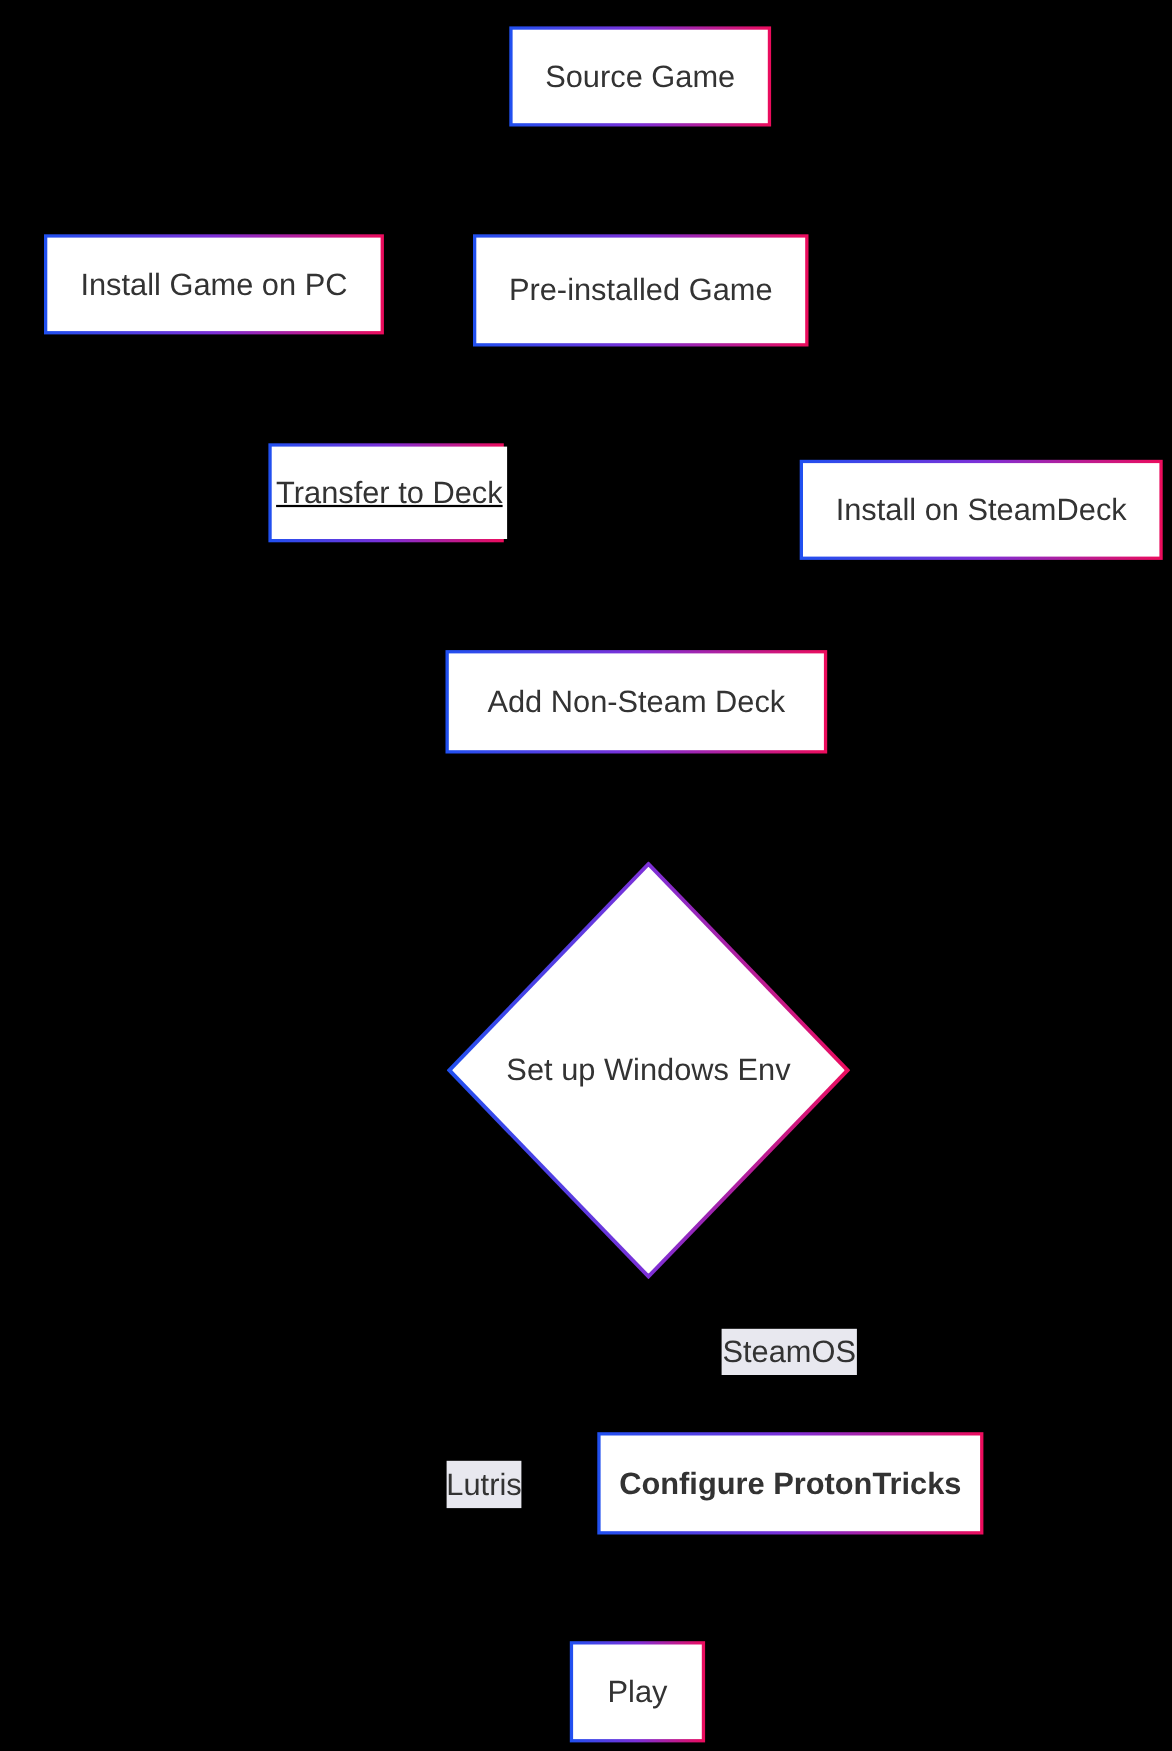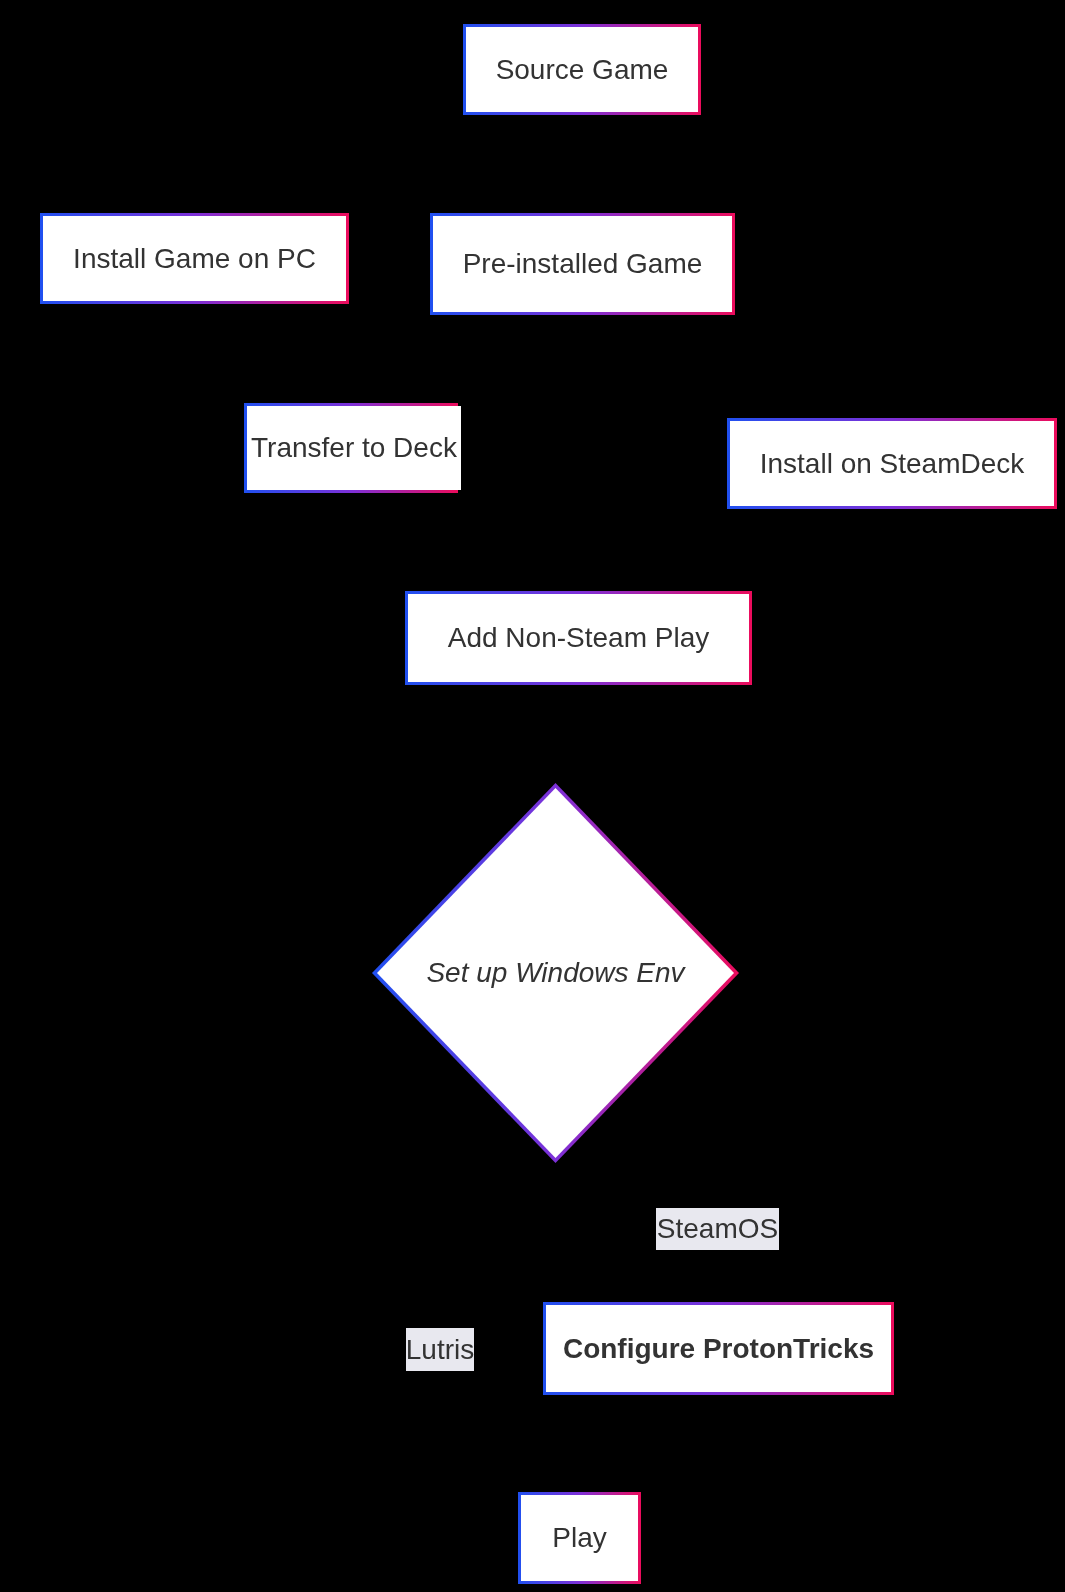--- a/index.html
+++ b/index.html
@@ -67,24 +67,24 @@
     display: flex;
     align-items: center;
     justify-content: center;
     white-space: nowrap;
     text-align: right;
   }
   
   #node-source        { left: 455px; top: 16px;   width: 238px; height: 91px; }
   #node-install-pc    { left: 32px;  top: 205px;  width: 309px; height: 91px; }
   #node-preinstalled  { left: 422px; top: 205px;  width: 305px; height: 102px; }
-  #node-transfer      { left: 236px; top: 395px;  width: 214px; height: 90px; }
+  #node-transfer      { left: 236px; top: 395px;  width: 214px; height: 90px; text-decoration: underline; }
   #node-install-deck  { left: 719px; top: 410px;  width: 330px; height: 91px; }
   #node-add-nonsteam  { left: 397px; top: 583px;  width: 347px; height: 94px; }
-  #node-setup-env     { left: 364px; top: 775px;  width: 367px; height: 380px; font-style: italic; }
+  #node-setup-env     { left: 398px; top: 775px;  width: 367px; height: 380px; }
   #node-configure     { left: 535px; top: 1294px; width: 351px; height: 93px; font-weight: bold; }
   #node-play          { left: 510px; top: 1484px; width: 123px; height: 92px; }
   #label-steamos      { left: 648px; top: 1200px; width: 123px; height: 42px; }
   #label-lutris       { left: 398px; top: 1320px; width: 68px;  height: 43px; }
 </style>
 </head>
 <body>
 
 <div id="canvas">
 
@@ -102,21 +102,21 @@
 
   <div class="node" id="node-transfer">
     <div class="node-inner">Transfer to Deck</div>
   </div>
 
   <div class="node" id="node-install-deck">
     <div class="node-inner">Install on SteamDeck</div>
   </div>
 
   <div class="node" id="node-add-nonsteam">
-    <div class="node-inner">Add Non-Steam Play</div>
+    <div class="node-inner">Add Non-Steam Deck</div>
   </div>
 
   <div class="diamond" id="node-setup-env">
     <div class="diamond-inner">Set up Windows Env</div>
   </div>
 
   <div class="edge-label" id="label-steamos">SteamOS</div>
 
   <div class="edge-label" id="label-lutris">Lutris</div>
 

